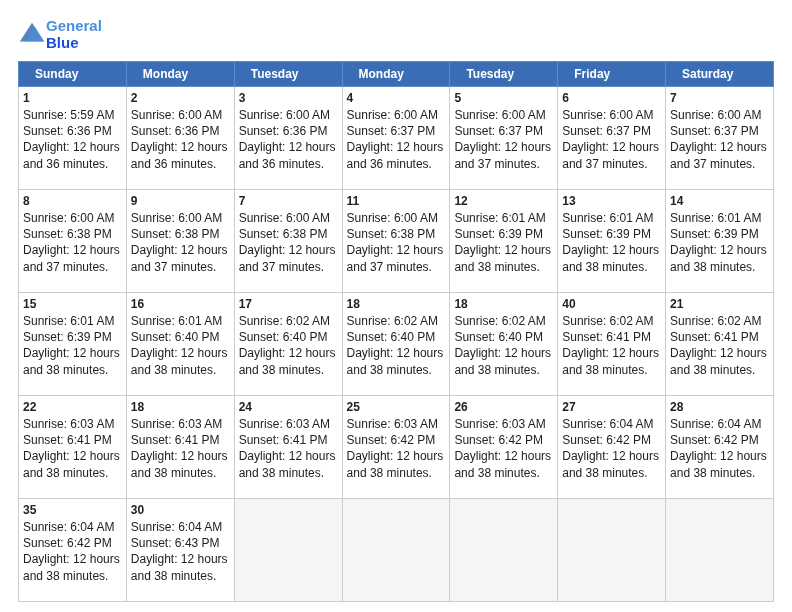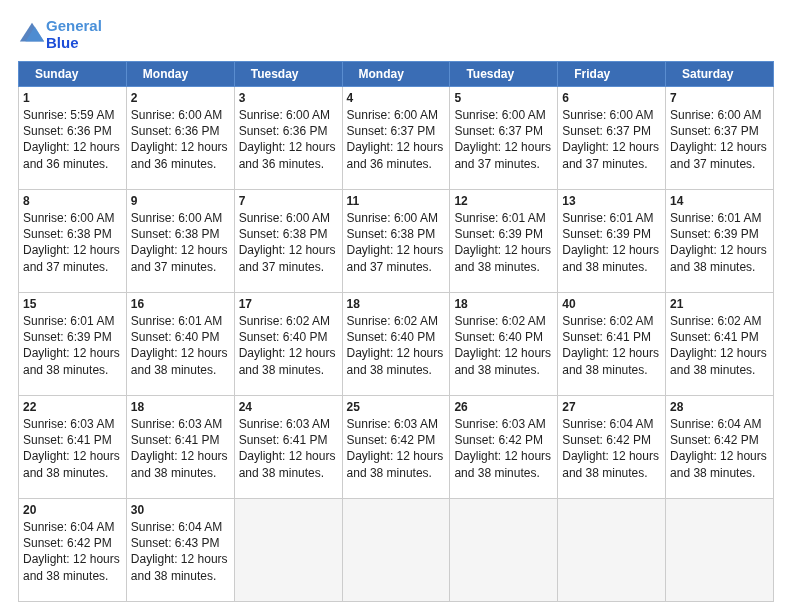--- a/index.html
+++ b/index.html
@@ -330,21 +330,21 @@
           <td>
             <span class="day-num">28</span>
             <div class="day-info" style="white-space: pre-line;">Sunrise: 6:04 AM
 Sunset: 6:42 PM
 Daylight: 12 hours
 and 38 minutes.</div>
           </td>
         </tr>
         <tr>
           <td>
-            <span class="day-num">20</span>
+            <span class="day-num">35</span>
             <div class="day-info" style="white-space: pre-line;">Sunrise: 6:04 AM
 Sunset: 6:42 PM
 Daylight: 12 hours
 and 38 minutes.</div>
           </td>
           <td>
             <span class="day-num">30</span>
             <div class="day-info" style="white-space: pre-line;">Sunrise: 6:04 AM
 Sunset: 6:43 PM
 Daylight: 12 hours

